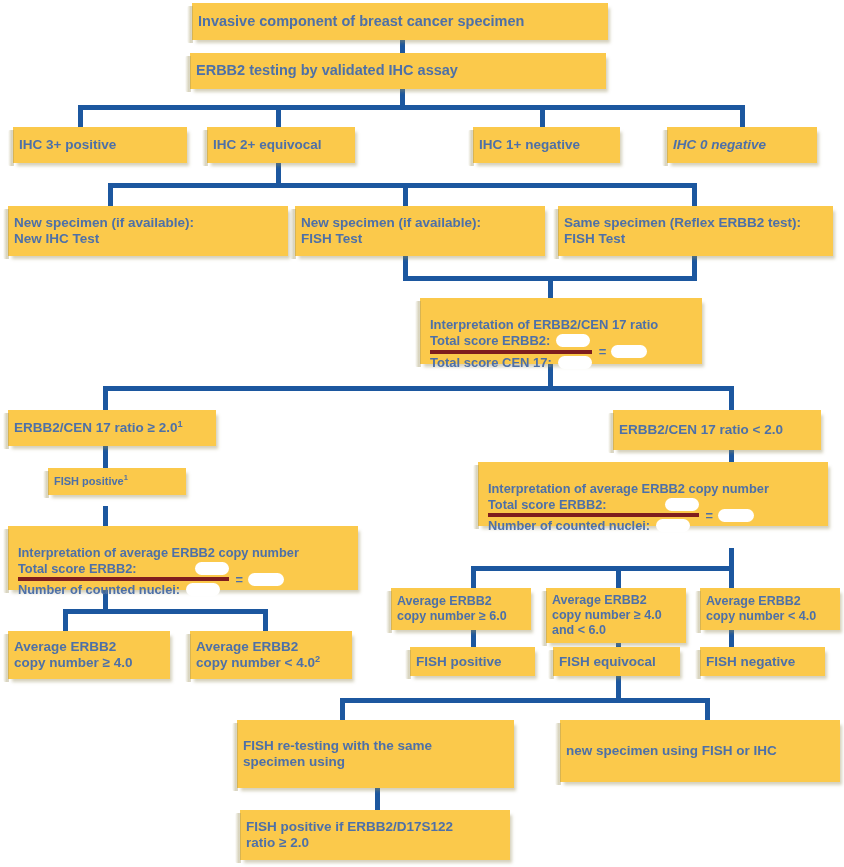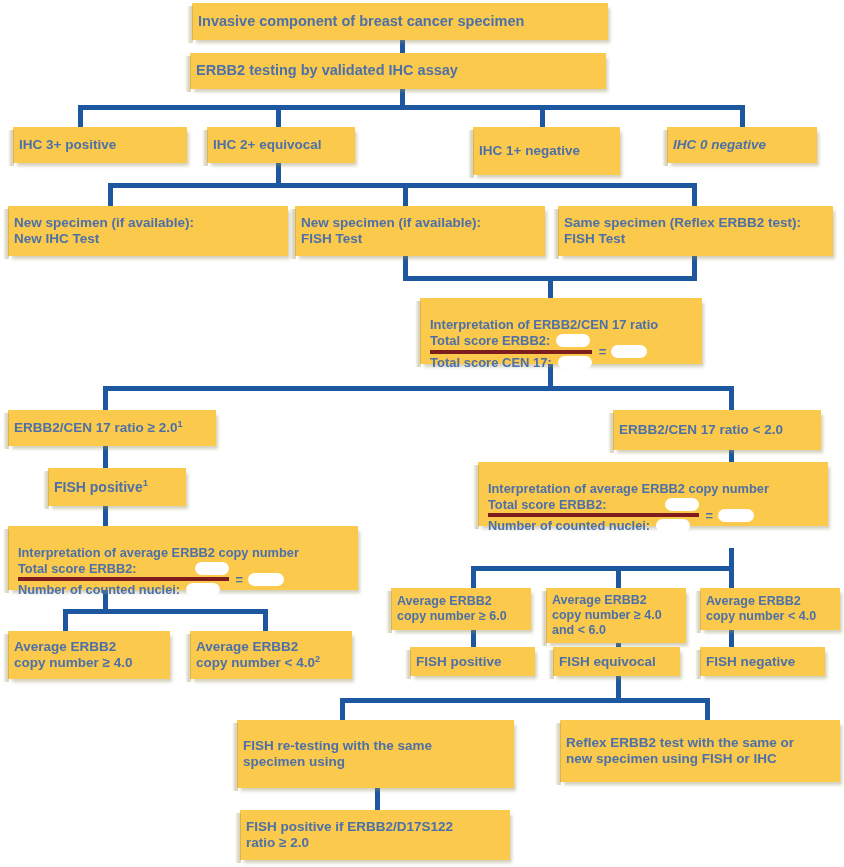--- a/index.html
+++ b/index.html
@@ -163,21 +163,21 @@
   <div class="box" style="left:190px; top:53px; width:416px; height:36px; font-size:14.5px;">
     <span>ERBB2 testing by validated IHC assay</span>
   </div>
 
   <div class="box" style="left:13px; top:127px; width:174px; height:36px; font-size:13.5px;">
     <span>IHC 3+ positive</span>
   </div>
   <div class="box" style="left:207px; top:127px; width:148px; height:36px; font-size:13.5px;">
     <span>IHC 2+ equivocal</span>
   </div>
-  <div class="box" style="left:473px; top:127px; width:147px; height:48px; font-size:13.5px;">
+  <div class="box" style="left:473px; top:127px; width:147px; height:36px; font-size:13.5px;">
     <span>IHC 1+ negative</span>
   </div>
   <div class="box" style="left:667px; top:127px; width:150px; height:36px; font-size:13.5px;font-style:italic;">
     <span>IHC 0 negative</span>
   </div>
 
   <div class="box" style="left:8px; top:206px; width:280px; height:50px; font-size:13.5px;">
     <span>New specimen (if available):</span>
     <span>New IHC Test</span>
   </div>
@@ -208,21 +208,21 @@
     </div>
   </div>
 
   <div class="box" style="left:8px; top:410px; width:208px; height:36px; font-size:13.5px;">
     <span><span>ERBB2/CEN 17 ratio ≥ 2.0</span><sup>1</sup></span>
   </div>
   <div class="box" style="left:613px; top:410px; width:208px; height:40px; font-size:13.5px;">
     <span>ERBB2/CEN 17 ratio &lt; 2.0</span>
   </div>
 
-  <div class="box" style="left:48px; top:468px; width:138px; height:38px; font-size:14px;">
+  <div class="box" style="left:48px; top:468px; width:138px; height:27px; font-size:11px;">
     <span><span>FISH positive</span><sup>1</sup></span>
   </div>
 
   <div class="box interp" style="left:8px; top:526px; width:350px; height:64px; font-size:12.8px;">
     <span class="hdr">Interpretation of average ERBB2 copy number</span>
     <div class="frac-wrap">
       <div class="frac">
         <div class="num">
           <span>Total score ERBB2:</span>
           <span class="blank" style="margin-left:58px;"></span>
@@ -287,21 +287,20 @@
   <div class="box" style="left:700px; top:647px; width:125px; height:29px; font-size:13.5px;">
     <span>FISH negative</span>
   </div>
 
   <div class="box" style="left:237px; top:720px; width:277px; height:68px; font-size:13.5px;">
     <span>FISH re-testing with the same</span>
     <span>specimen using</span>
   </div>
 
   <div class="box" style="left:560px; top:720px; width:280px; height:62px; font-size:13.5px;">
-    <span>Reflex ERBB2 test with the same or</span>
     <span>new specimen using FISH or IHC</span>
   </div>
 
   <div class="box" style="left:240px; top:810px; width:270px; height:50px; font-size:13.5px;">
     <span>FISH positive if ERBB2/D17S122</span>
     <span>ratio ≥ 2.0</span>
   </div>
 
 </div>
 

